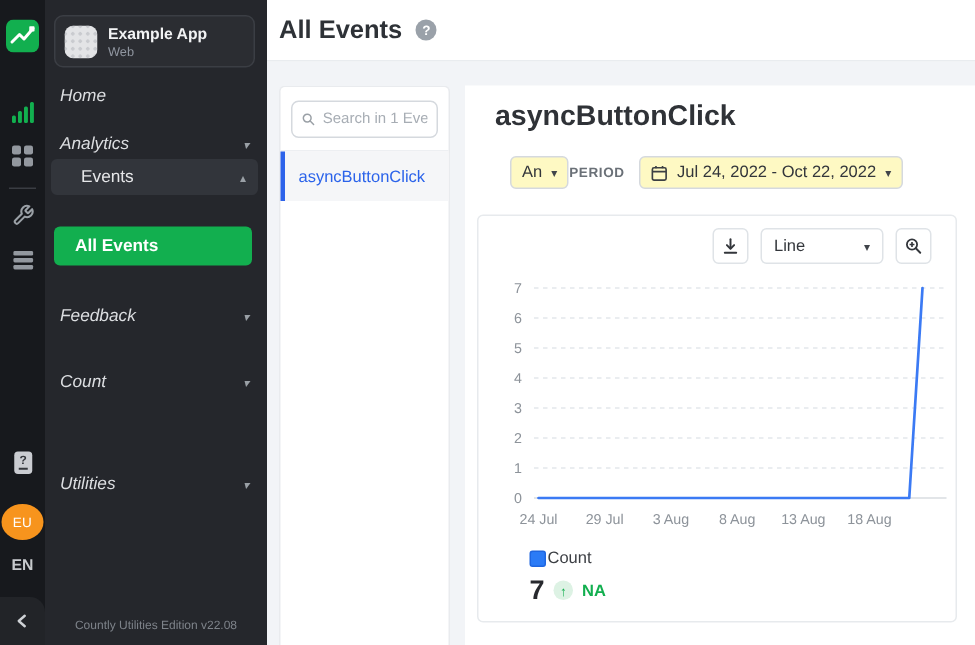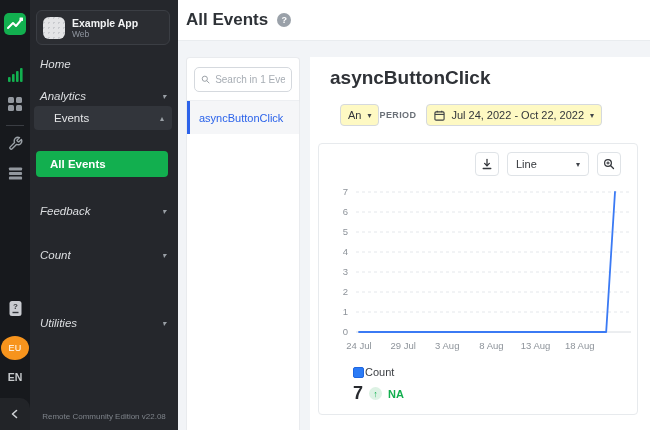--- a/index.html
+++ b/index.html
@@ -174,21 +174,21 @@
     </div>
     <div class="nav-item" style="top:246px">
       <span>Count</span>
       <span class="nav-chevron">▾</span>
     </div>
     <div class="nav-item" style="top:314px">
       <span>Utilities</span>
       <span class="nav-chevron">▾</span>
     </div>
 
-    <div class="menu-footer">Remote Community Edition v22.08</div>
+    <div class="menu-footer">Countly Utilities Edition v22.08</div>
   </div>
 
   <div class="main">
     <div class="main-header">
       <span class="page-title">All Events</span>
       <span class="help-circle">?</span>
     </div>
 
     <div class="left-card">
       <div class="search-wrap">

